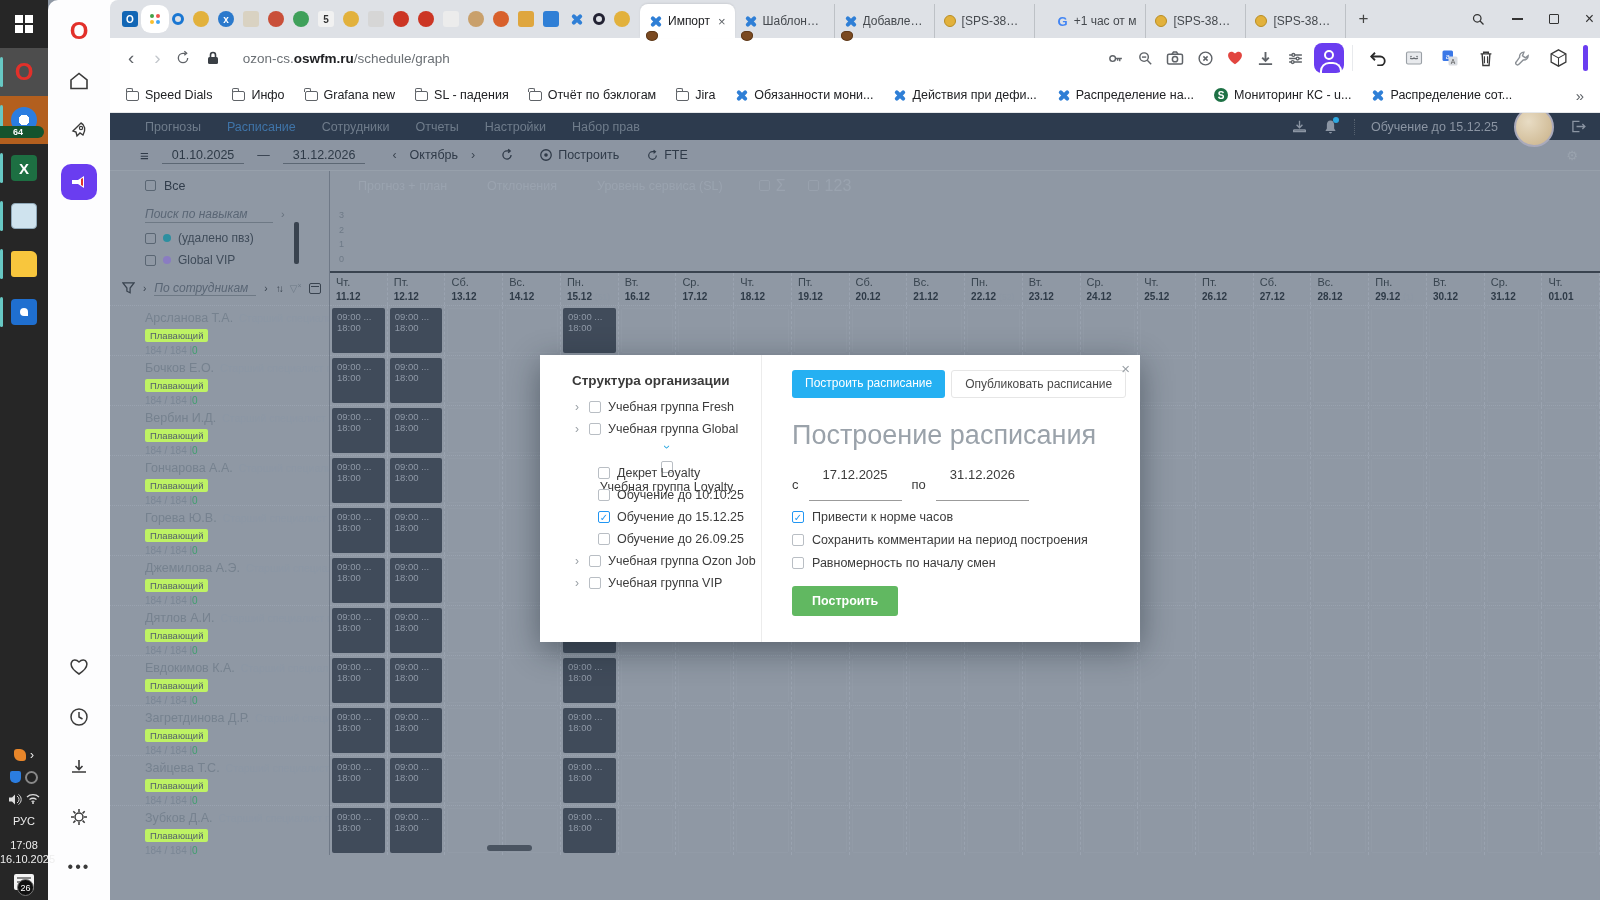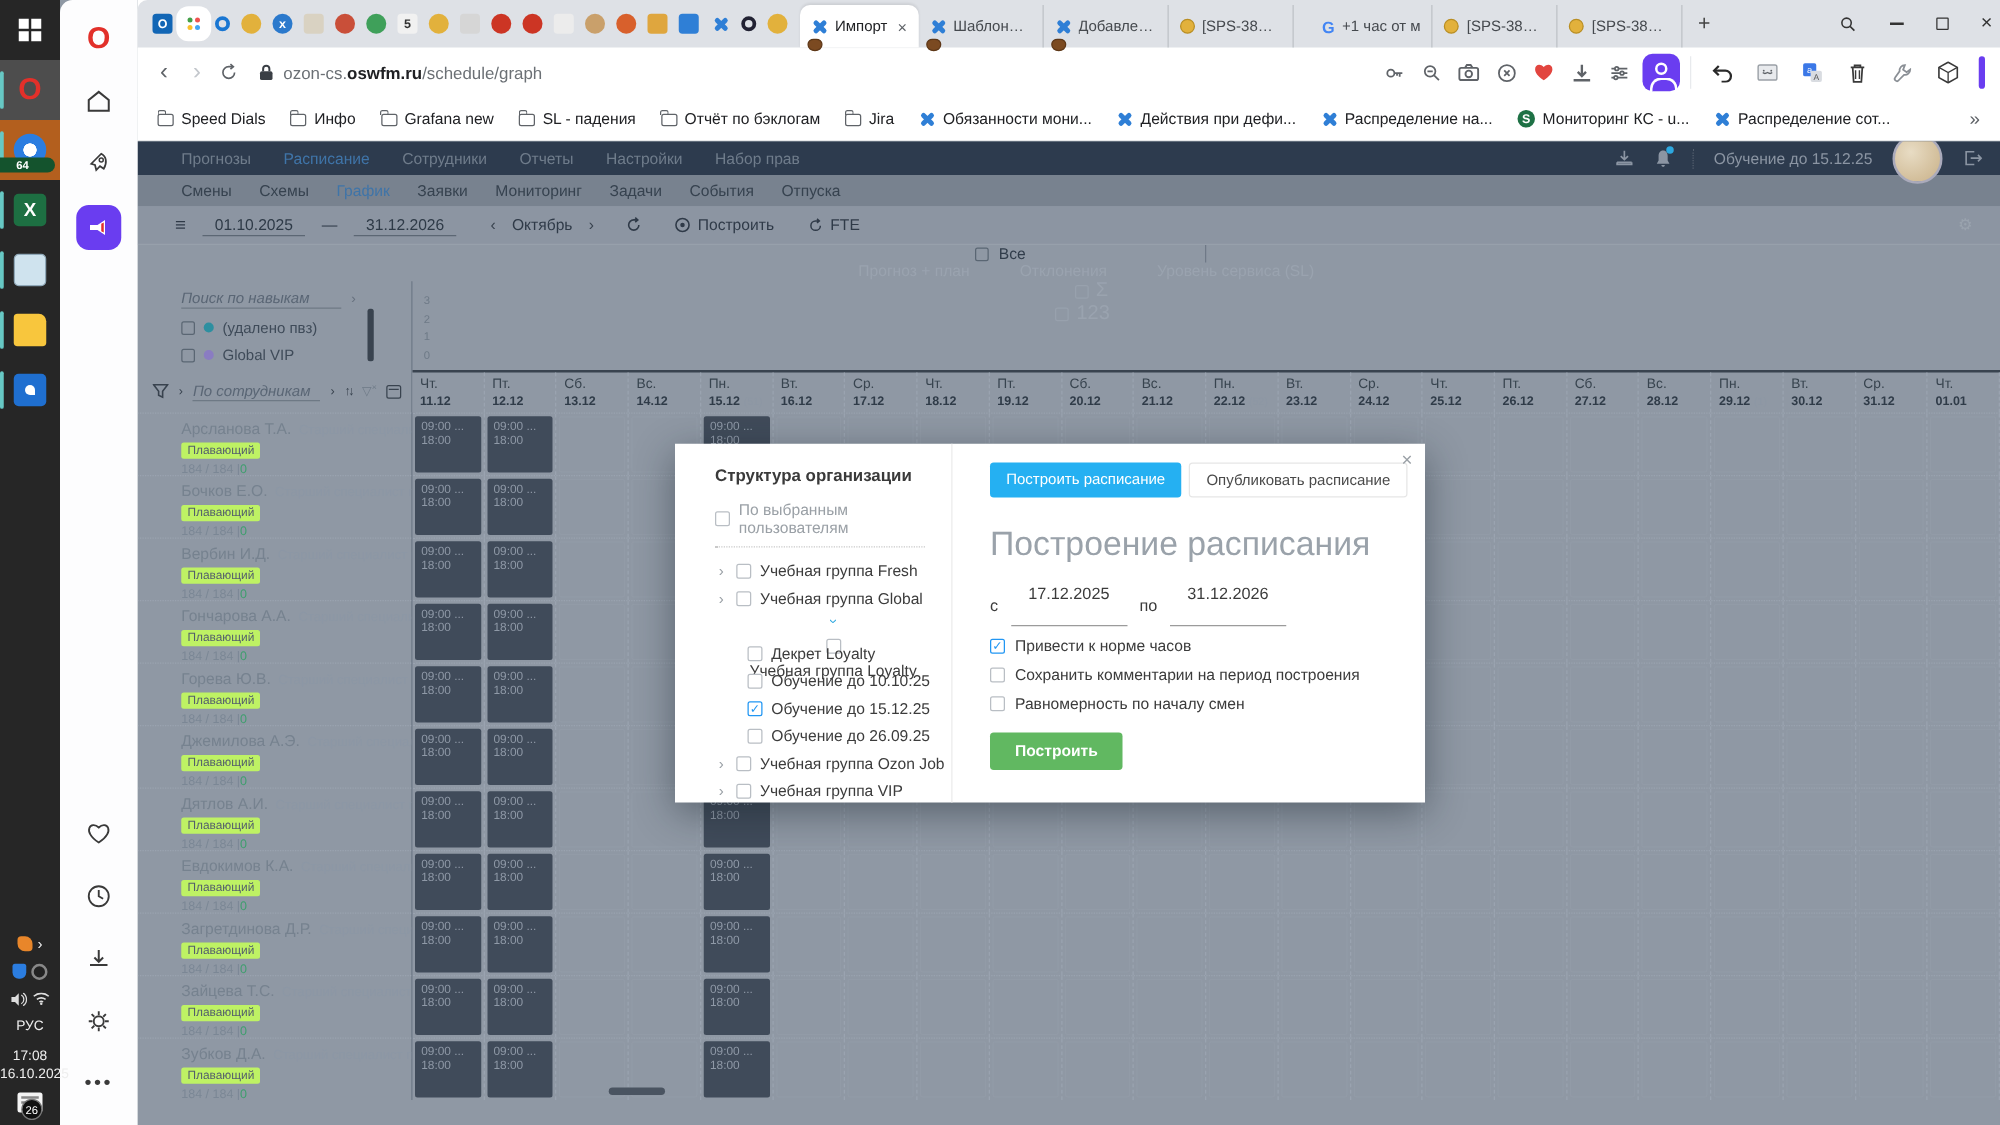--- a/index.html
+++ b/index.html
@@ -51,21 +51,21 @@
   .poop{position:absolute;left:6px;bottom:-3px;width:12px;height:10px;background:#7b4a21;border-radius:45% 45% 55% 55%;border:1px solid #5d3717;}
   .newtab{font-size:17px;color:#444;padding:0 12px;}
   .winctl{position:absolute;right:6px;top:0;height:38px;display:flex;align-items:center;gap:26px;color:#333;}
   .wc-min{width:11px;height:2px;background:#333;}
   .wc-max{width:10px;height:10px;border:1.5px solid #333;border-radius:1px;}
   .wc-x{font-size:16px;}
 
   .addressbar{height:40px;background:#fff;display:flex;align-items:center;padding:0 12px;gap:8px;}
   .nav-arr{font-size:19px;color:#5f6368;padding:0 6px;}
   .nav-arr.dis{color:#c3c7cc;}
-  .urltext{display:flex;align-items:center;gap:8px;flex:1;font-size:13.5px;padding-left:8px;text-align:center;}
+  .urltext{display:flex;align-items:center;gap:24px;flex:1;font-size:13.5px;padding-left:8px;text-align:center;}
   .urltext .host{color:#202124;font-weight:bold;}
   .urltext .pre,.urltext .path{color:#6b7075;}
   .abar-ico{width:22px;height:22px;display:flex;align-items:center;justify-content:center;color:#5f6368;}
   .avatar-btn{width:30px;height:30px;border-radius:8px;background:#6a3df0;display:flex;align-items:center;justify-content:center;}
   .pers{width:10px;height:10px;border:2px solid #fff;border-radius:50%;position:relative;top:-3px;}
   .pers::after{content:"";position:absolute;left:-6px;top:10px;width:18px;height:9px;border:2px solid #fff;border-bottom:none;border-radius:9px 9px 0 0;}
   .ext-strip{display:flex;align-items:center;gap:14px;padding-left:14px;border-left:1px solid #e8eaed;}
   .purple-pill{width:5px;height:26px;border-radius:3px;background:#6a3df0;}
 
   .bookmarksbar{height:35px;background:#fff;display:flex;align-items:center;gap:20px;padding:0 16px;font-size:12.5px;color:#202124;border-bottom:1px solid #e6e8ea;}
@@ -84,21 +84,21 @@
   .nr-label{font-size:12.5px;color:#8b95a3;}
   .nav-avatar{width:40px;height:40px;border-radius:50%;background:radial-gradient(circle at 35% 35%,#e8dcc4,#c9b188);border:2px solid #aab;position:relative;z-index:6;}
   .belldot{position:absolute;right:-1px;top:-2px;width:6px;height:6px;border-radius:50%;background:#2da8e0;}
   .subnav{height:25px;background:#78828f;display:flex;align-items:center;gap:22px;padding-left:35px;font-size:12.5px;color:#36424f;}
   .subnav .on{color:#3f74a8;}
   .toolbar{height:31px;background:#8c95a2;display:flex;align-items:center;gap:13px;padding-left:30px;font-size:12.5px;color:#2f3a48;border-bottom:1px solid #97a0ab;}
   .dtinput{border-bottom:1px solid #5c6774;padding:1px 10px;color:#2e3a47;}
   .tb-gear{position:absolute;right:22px;color:#9aa3ae;font-size:13px;}
   .mini-ico{display:flex;align-items:center;gap:5px;color:#2f3a48;}
 
-  .rowB{height:29px;display:flex;align-items:center;flex-direction:column;}
+  .rowB{height:29px;display:flex;align-items:center;}
   .rowB .lpane{width:220px;height:100%;display:flex;align-items:center;padding-left:35px;gap:8px;color:#313d4b;font-size:12.5px;border-right:1px solid #6f7987;}
   .charttabs{display:flex;align-items:center;gap:40px;padding-left:28px;font-size:12.5px;color:#9aa3af;}
   .cbx{width:11px;height:11px;border:1px solid #5a6673;border-radius:2px;flex:0 0 auto;}
   .cbx.lt{border-color:#98a1ad;}
   .ct-chk{display:flex;align-items:center;gap:6px;margin-left:10px;color:#9aa3af;}
 
   .rowC{height:71px;display:flex;position:relative;}
   .rowC .lpane{width:220px;border-right:1px solid #6f7987;position:relative;padding:4px 0 0 35px;}
   .srch{font-style:italic;color:#5a6675;font-size:12px;border-bottom:1px solid #49556377;display:inline-block;width:128px;padding-bottom:1px;}
   .srch-arr{color:#49556399;font-size:11px;margin-left:8px;}
@@ -525,30 +525,20 @@
             </svg>
         </div>
       <span>Прогнозы</span>
           <span class="on">Расписание</span>
           <span>Сотрудники</span>
           <span>Отчеты</span>
           <span>Настройки</span>
           <span>Набор прав</span>
         </div>
 
-      <div class="subnav">
-          <span>Смены</span>
-          <span>Схемы</span>
-          <span class="on">График</span>
-          <span>Заявки</span>
-          <span>Мониторинг</span>
-          <span>Задачи</span>
-          <span>События</span>
-          <span>Отпуска</span>
-        </div>
 
       <div class="toolbar" style="position:relative;">
         <span style="font-size:15px;color:#2f3a48;">≡</span>
         <span class="dtinput">01.10.2025</span>
         <span>—</span>
         <span class="dtinput">31.12.2026</span>
         <span style="margin-left:14px;color:#39434f;">‹</span>
         <span>Октябрь</span>
         <span style="color:#39434f;">›</span>
         <span class="abar-ico" style="color:#2f3a48;margin-left:8px;">
@@ -1586,24 +1576,20 @@
               </div>
             </div>
           </div>
         <span class="hthumb"></span>
       </div>
 
       <div class="modal">
         <span class="m-close">×</span>
         <div class="m-left">
           <div class="m-title">Структура организации</div>
-          <div class="m-users">
-              <span class="mcb"></span>
-              <span>По выбранным пользователям</span>
-            </div>
           <div class="tree">
               <div class="trow" style="padding-left: 0px;">
                 <span class="chev">›</span>
                 <span class="mcb"></span>
                 <span>Учебная группа Fresh</span>
               </div>
               <div class="trow" style="padding-left: 0px;">
                 <span class="chev">›</span>
                 <span class="mcb"></span>
                 <span>Учебная группа Global</span>

